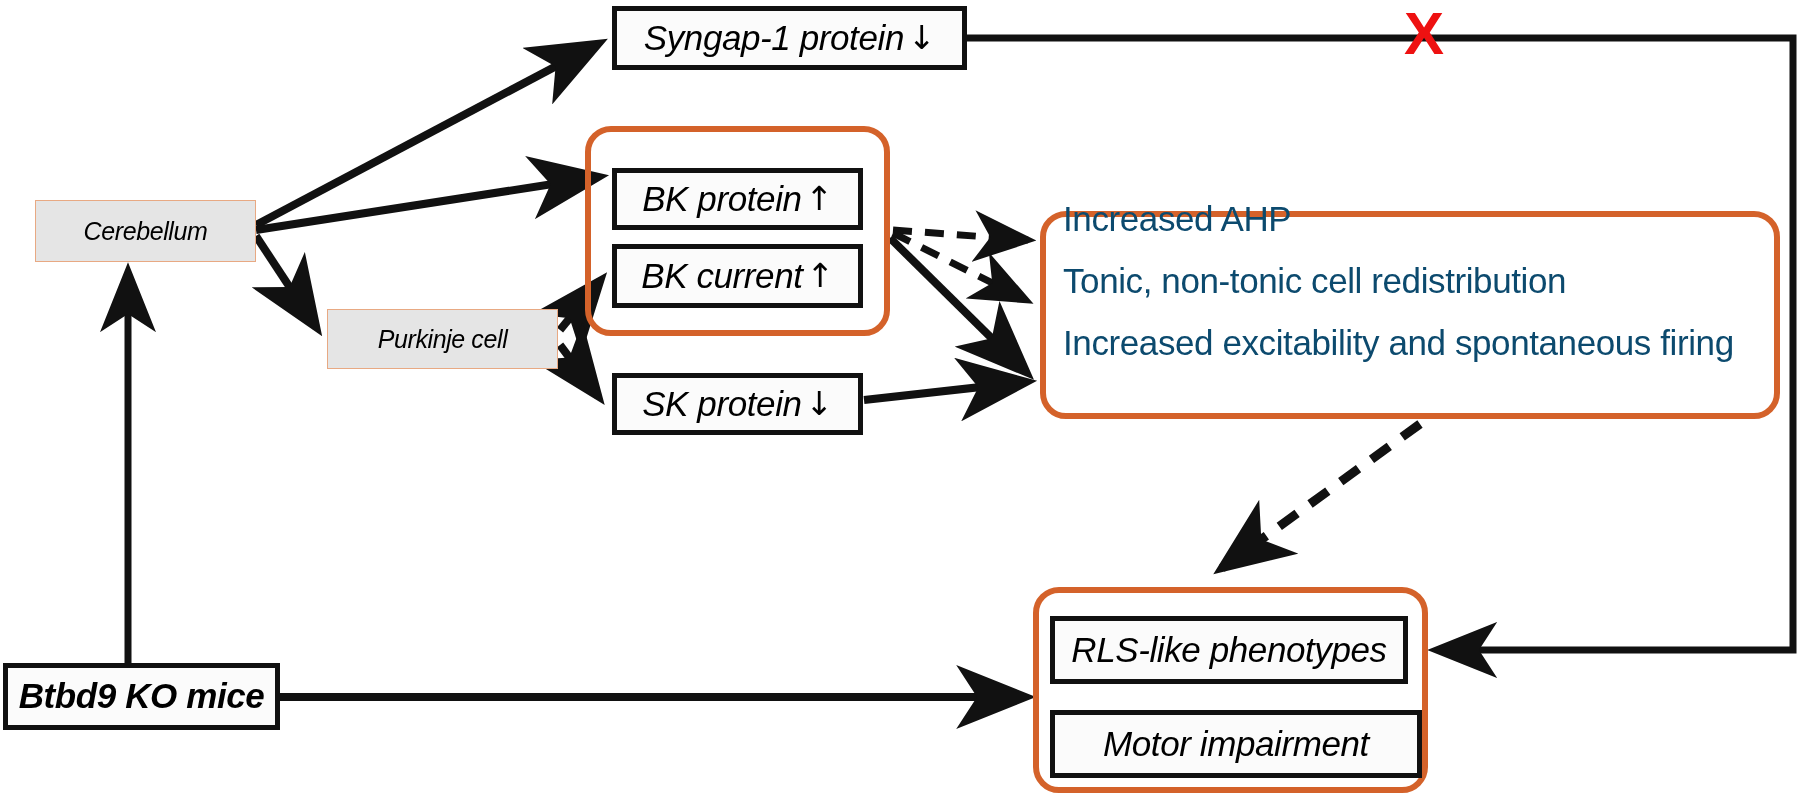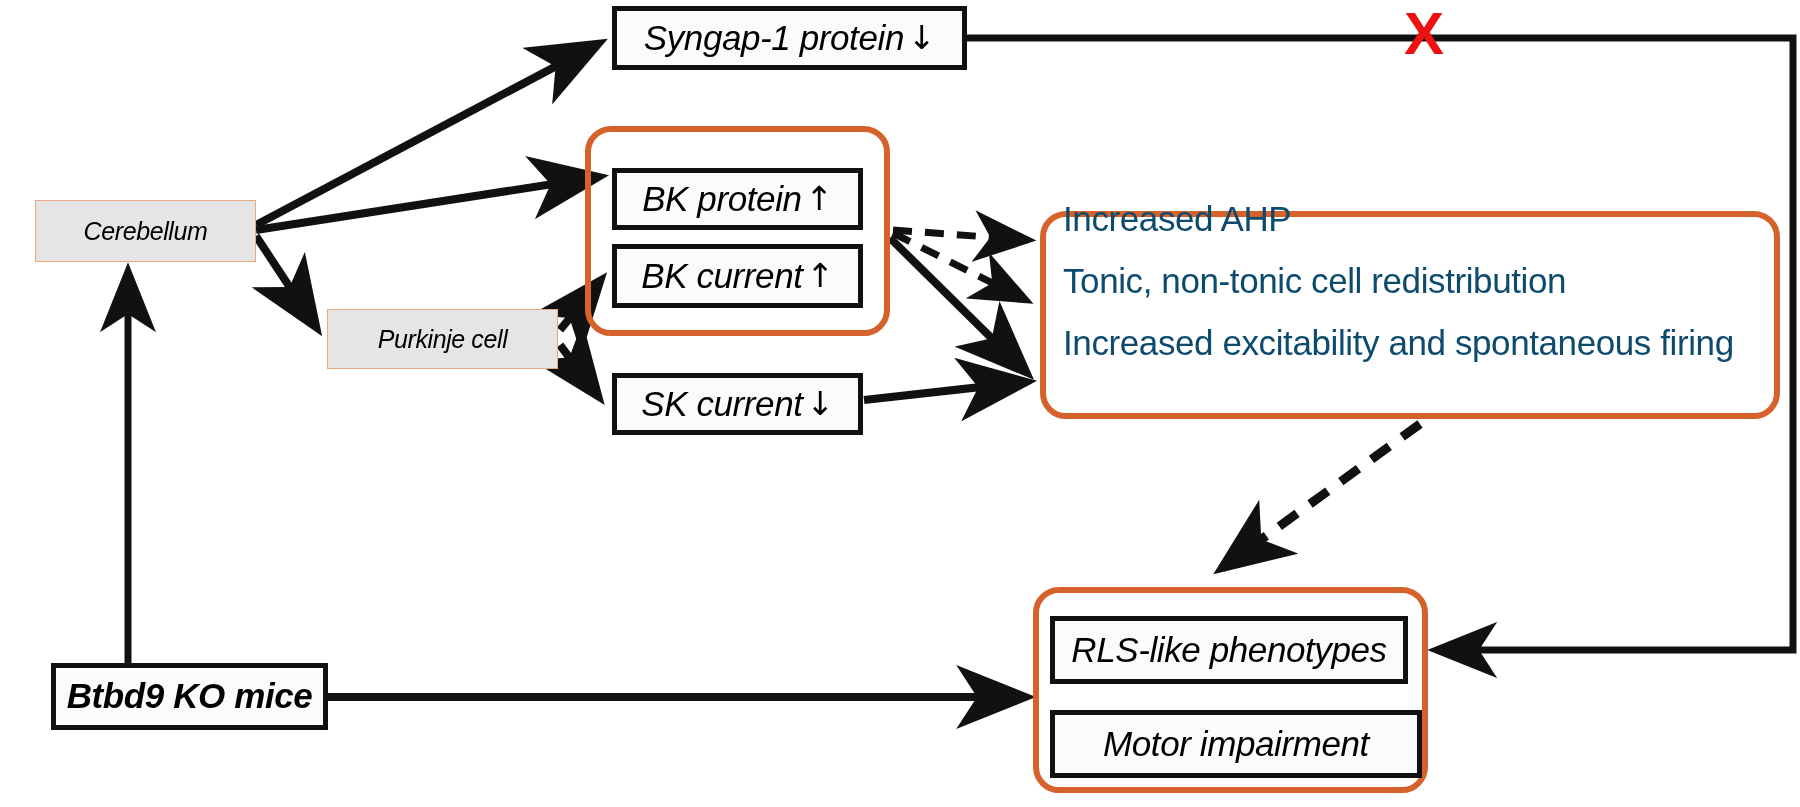--- a/index.html
+++ b/index.html
@@ -157,35 +157,35 @@
   <div class="node box-black" style="left:612px; top:244px; width:251px; height:64px;">
     <span>BK current</span>
     <span class="arrow-glyph">↑</span>
   </div>
 
   <div class="node box-peach" style="left:327px; top:309px; width:231px; height:60px;">
     <span>Purkinje cell</span>
   </div>
 
   <div class="node box-black" style="left:612px; top:373px; width:251px; height:62px;">
-    <span>SK current</span>
+    <span>SK protein</span>
     <span class="arrow-glyph">↓</span>
   </div>
 
   <div class="outcome-line" style="left:1063px; top:188px; height:62px; display:flex; align-items:center;">
     <span>Increased AHP</span>
   </div>
   <div class="outcome-line" style="left:1063px; top:312px; height:62px; display:flex; align-items:center;">
     <span>Increased excitability and spontaneous firing</span>
   </div>
   <div class="outcome-line" style="left:1063px; top:250px; height:62px; display:flex; align-items:center;">
     <span>Tonic, non-tonic cell redistribution</span>
   </div>
 
-  <div class="node box-black bold" style="left:3px; top:663px; width:277px; height:67px;margin-left:48px;">
+  <div class="node box-black bold" style="left:3px; top:663px; width:277px; height:67px;">
     <span>Btbd9 KO mice</span>
   </div>
 
   <div class="node box-black" style="left:1050px; top:616px; width:358px; height:68px;">
     <span>RLS-like phenotypes</span>
   </div>
 
   <div class="node box-black" style="left:1050px; top:710px; width:372px; height:68px;">
     <span>Motor impairment</span>
   </div>

